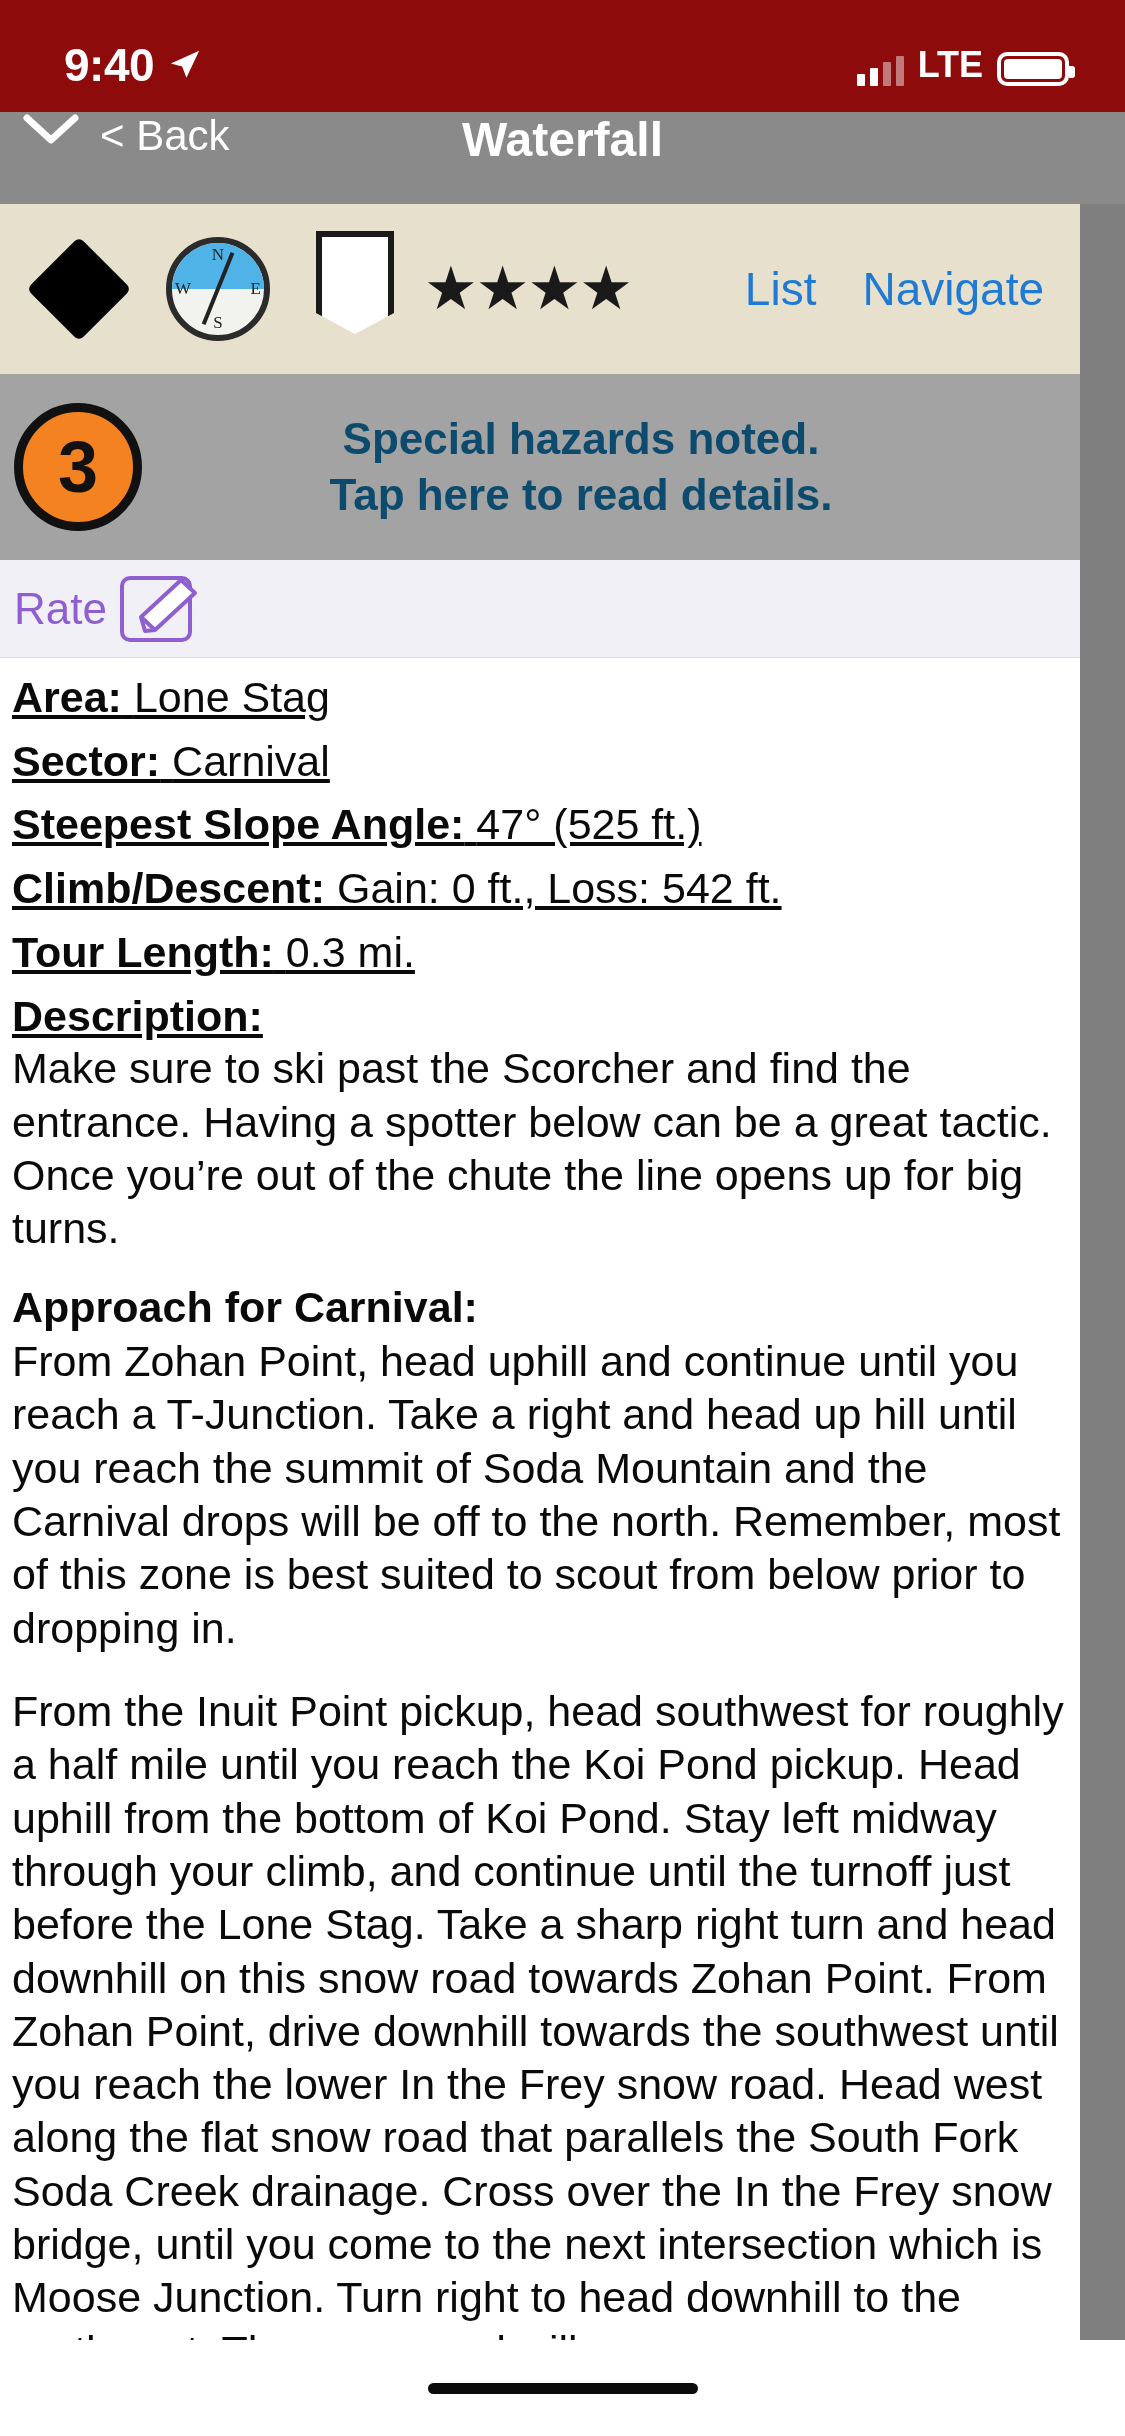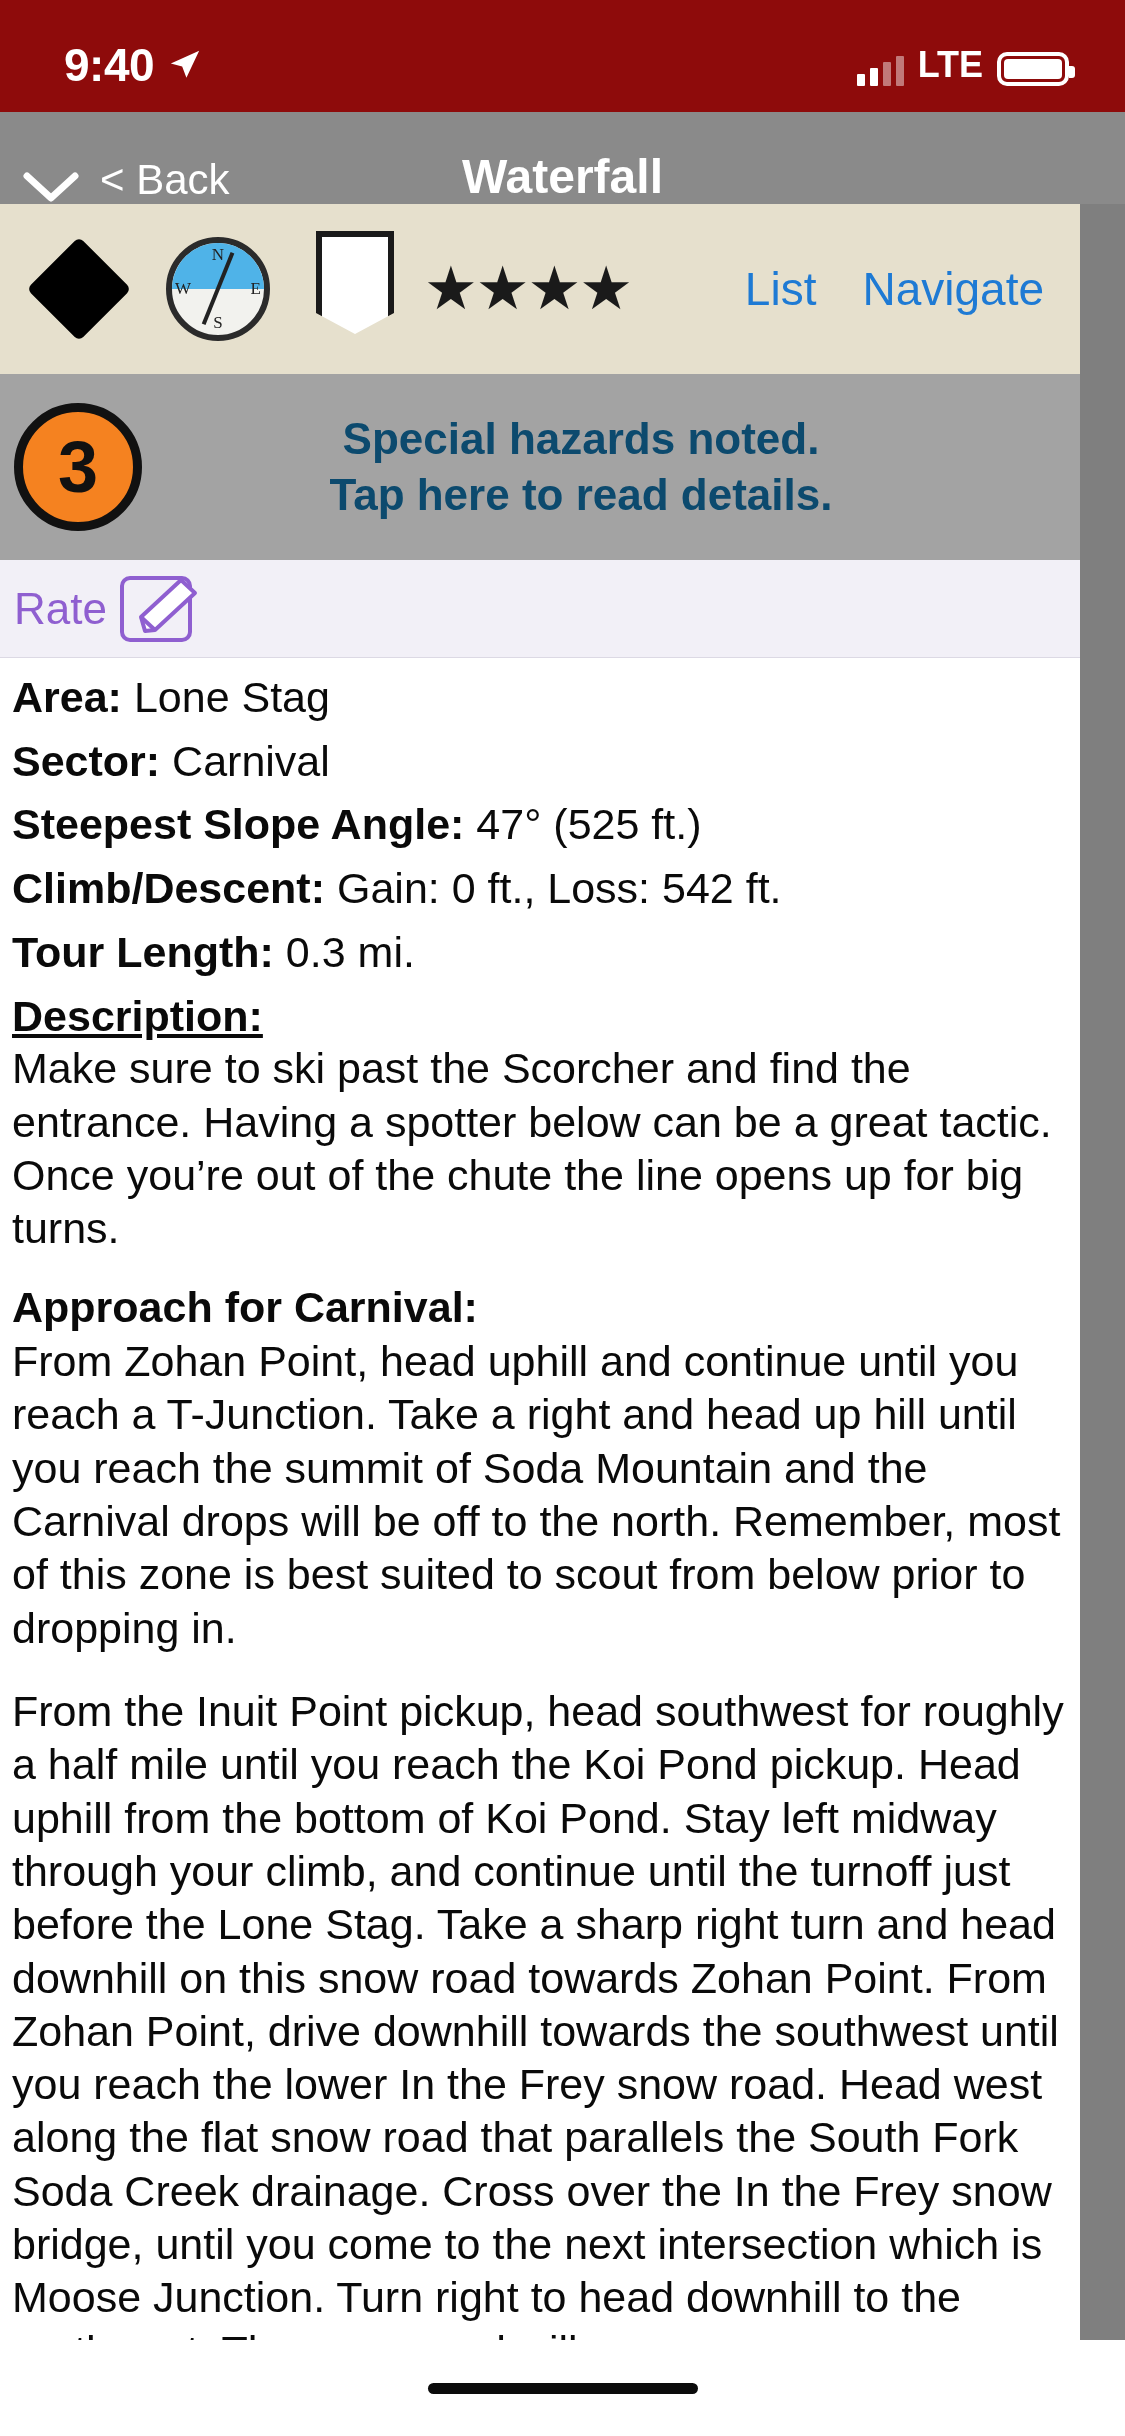--- a/index.html
+++ b/index.html
@@ -52,21 +52,21 @@
   .battery::after {
     content: ""; position: absolute; right: -10px; top: 10px;
     width: 6px; height: 12px; background: #fff; border-radius: 0 3px 3px 0;
   }
   .battery > span { display: block; height: 100%; width: 100%; background: #fff; border-radius: 4px; }
 
   
   .navbar {
     height: 92px;
     background: #8a8a8a;
-    display: flex; align-items: flex-end;
+    display: flex; align-items: flex-start;
     position: relative;
     flex: none;
   }
   .nav-chevron {
     width: 86px; display: flex; align-items: center; justify-content: center;
     padding-left: 16px;
   }
   .nav-chevron svg { width: 56px; height: 34px; display: block; }
   .nav-back {
     color: #fff; font-size: 42px; font-weight: 400; letter-spacing: 0px;
@@ -187,20 +187,21 @@
     width: 1080px;
     flex: 1;
     overflow: hidden;
     padding: 14px 0 0 0;
     position: relative;
   }
   .content-inner { padding: 0 10px 0 12px; }
   .line {
     font-size: 43px; color: #0a0a0a; line-height: 1.18;
     margin-bottom: 13px;
+    text-decoration: underline;
   }
   .line b { font-weight: 700; }
   .para {
     font-size: 43px; color: #0a0a0a; line-height: 1.24;
     margin-bottom: 30px;
   }
   .heading {
     font-size: 43px; font-weight: 700; color: #0a0a0a; line-height: 1.2;
     margin-bottom: 2px;
   }

